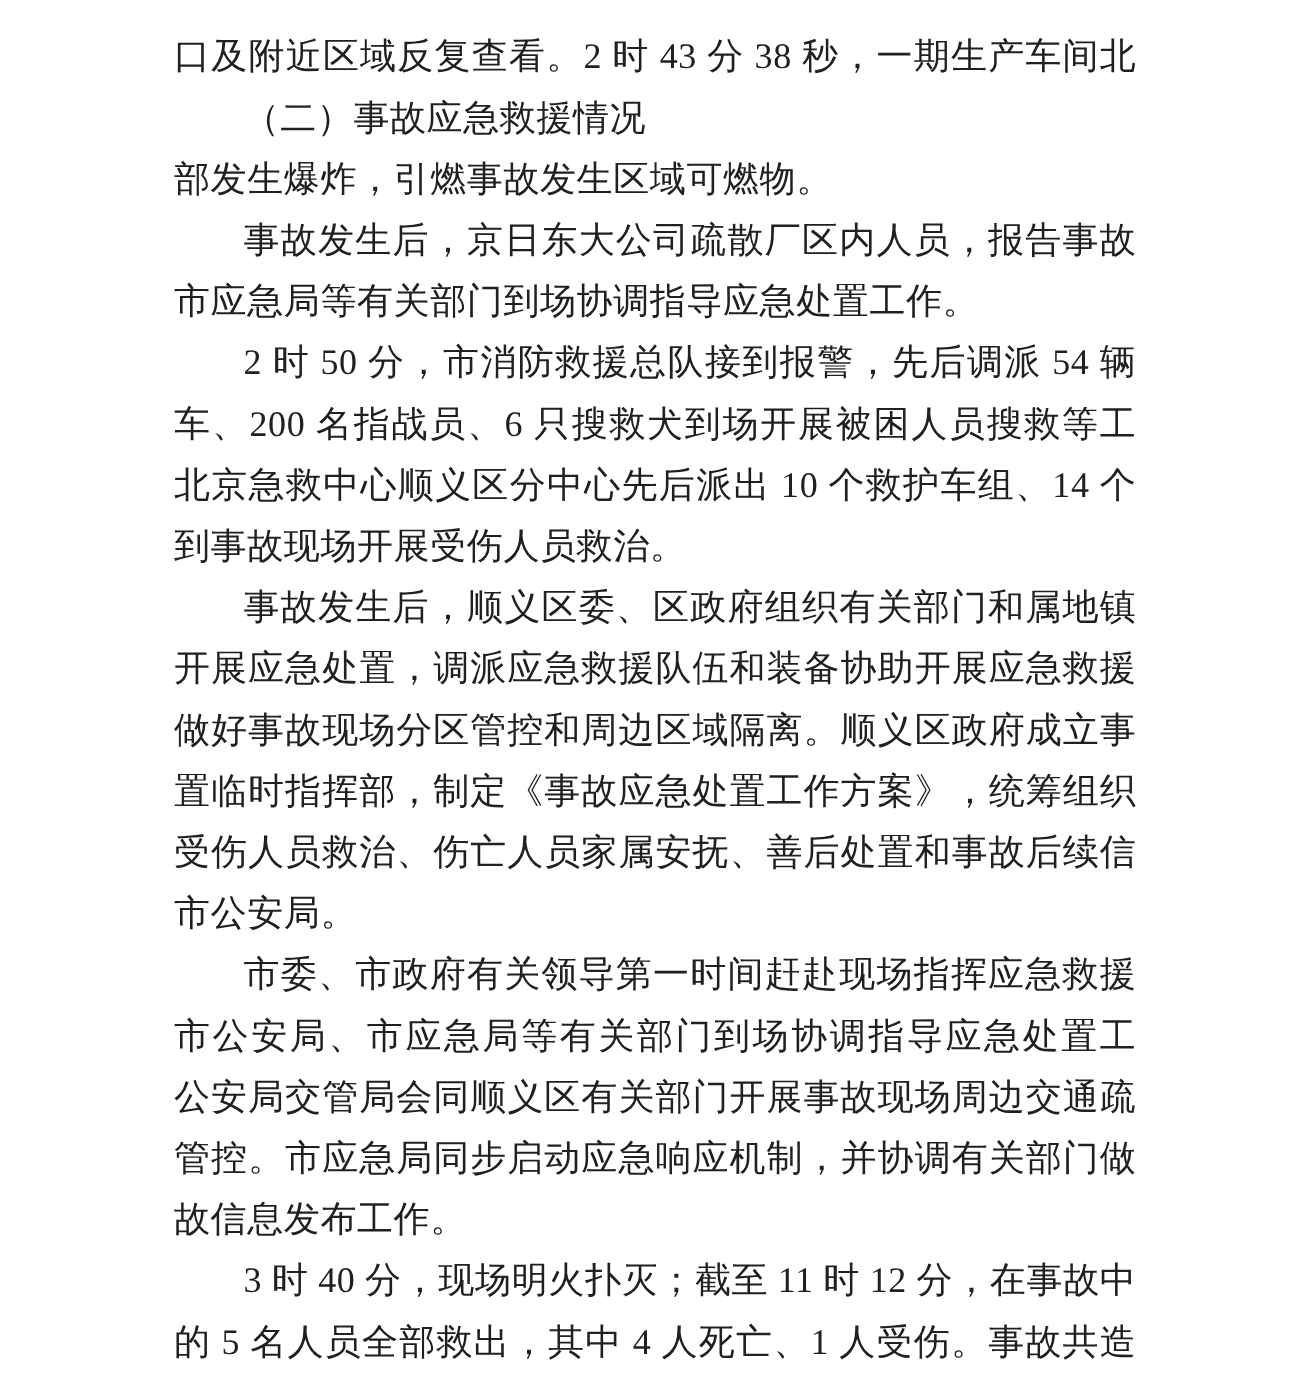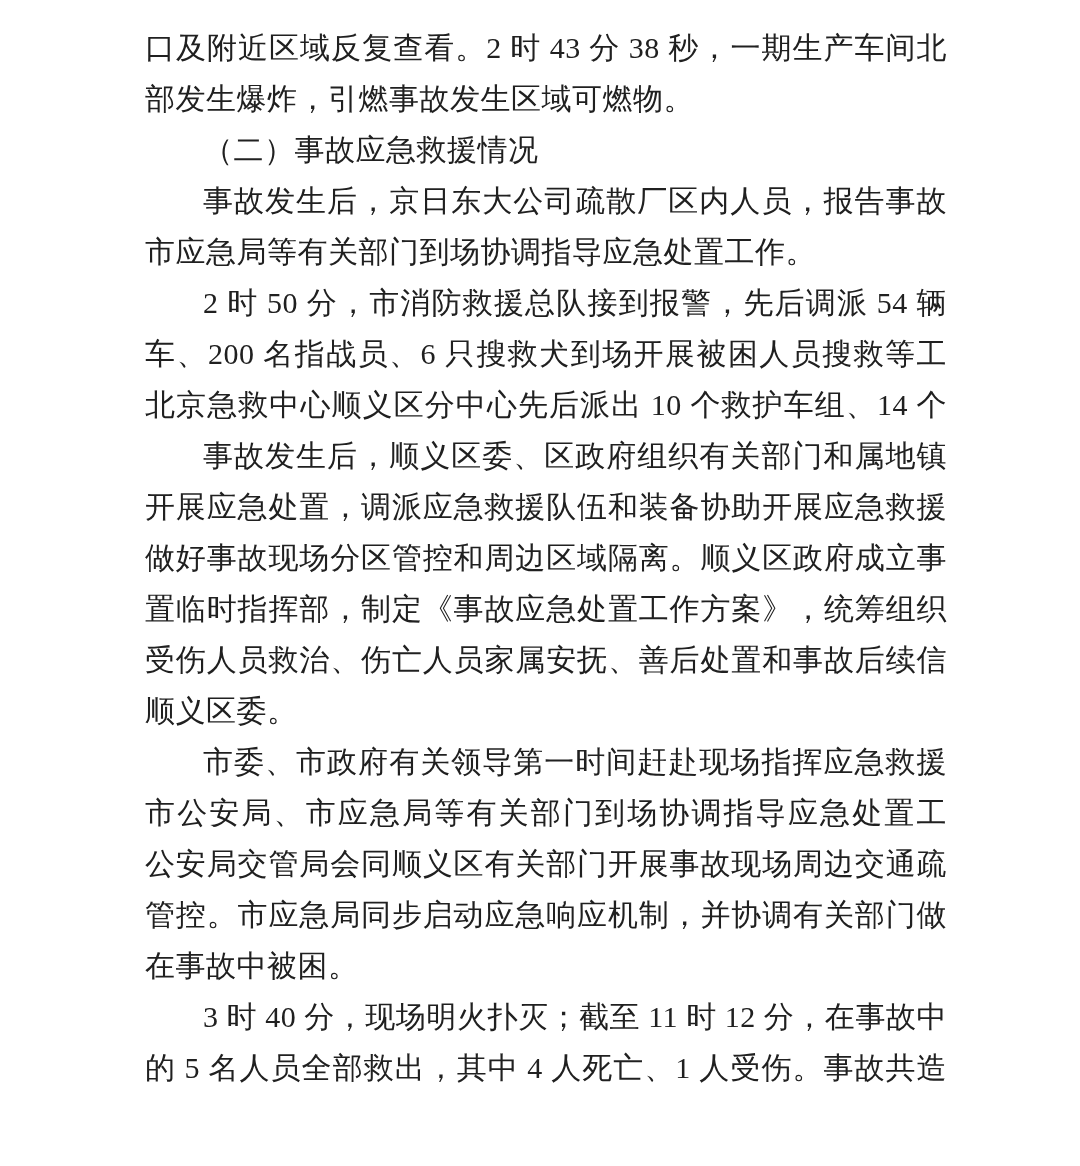--- a/index.html
+++ b/index.html
@@ -40,34 +40,35 @@
     
     font-weight: normal;
   }
 </style>
 </head>
 <body>
 
 <div class="page" style="background: rgb(255, 255, 255);">
   <div class="doc-body" style="color: rgb(32, 32, 32);">
       <div class="doc-line fill">口及附近区域反复查看。2 时 43 分 38 秒，一期生产车间北侧中</div>
+      <div class="doc-line indent heading">（二）事故应急救援情况</div>
       <div class="doc-line">部发生爆炸，引燃事故发生区域可燃物。</div>
-      <div class="doc-line indent heading">（二）事故应急救援情况</div>
       <div class="doc-line indent fill">事故发生后，京日东大公司疏散厂区内人员，报告事故信息，</div>
       <div class="doc-line">市应急局等有关部门到场协调指导应急处置工作。</div>
       <div class="doc-line indent fill">2 时 50 分，市消防救援总队接到报警，先后调派 54 辆消防</div>
       <div class="doc-line fill">车、200 名指战员、6 只搜救犬到场开展被困人员搜救等工作。</div>
       <div class="doc-line fill">北京急救中心顺义区分中心先后派出 10 个救护车组、14 个车次</div>
+      <div class="doc-line">到事故现场开展受伤人员救治。</div>
       <div class="doc-line indent fill">事故发生后，顺义区委、区政府组织有关部门和属地镇政府</div>
       <div class="doc-line fill">开展应急处置，调派应急救援队伍和装备协助开展应急救援工作，</div>
       <div class="doc-line fill">做好事故现场分区管控和周边区域隔离。顺义区政府成立事故处</div>
       <div class="doc-line fill">置临时指挥部，制定《事故应急处置工作方案》，统筹组织开展</div>
       <div class="doc-line fill">受伤人员救治、伤亡人员家属安抚、善后处置和事故后续信息发</div>
-      <div class="doc-line">顺义区委。</div>
+      <div class="doc-line">市公安局。</div>
       <div class="doc-line indent fill">市委、市政府有关领导第一时间赶赴现场指挥应急救援工作，</div>
       <div class="doc-line fill">市公安局、市应急局等有关部门到场协调指导应急处置工作。市</div>
       <div class="doc-line fill">公安局交管局会同顺义区有关部门开展事故现场周边交通疏导、</div>
       <div class="doc-line fill">管控。市应急局同步启动应急响应机制，并协调有关部门做好事</div>
-      <div class="doc-line">在事故中被困。</div>
+      <div class="doc-line">故信息发布工作。</div>
       <div class="doc-line indent fill">3 时 40 分，现场明火扑灭；截至 11 时 12 分，在事故中被困</div>
       <div class="doc-line fill">的 5 名人员全部救出，其中 4 人死亡、1 人受伤。事故共造成 10</div>
     </div>
 </div>
 
 </body></html>

